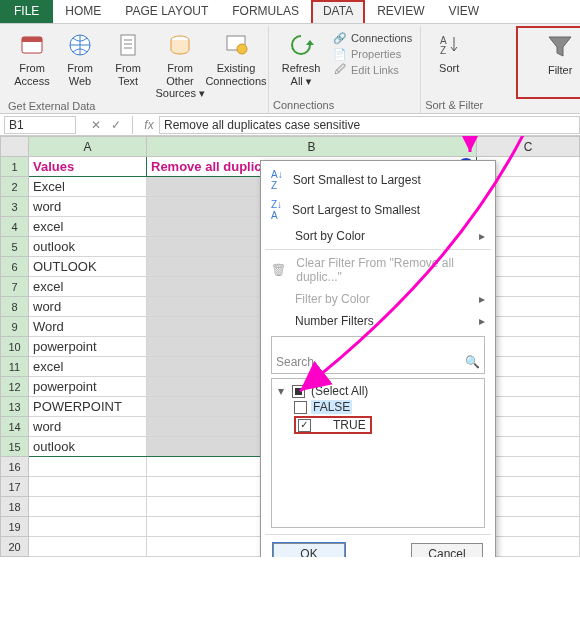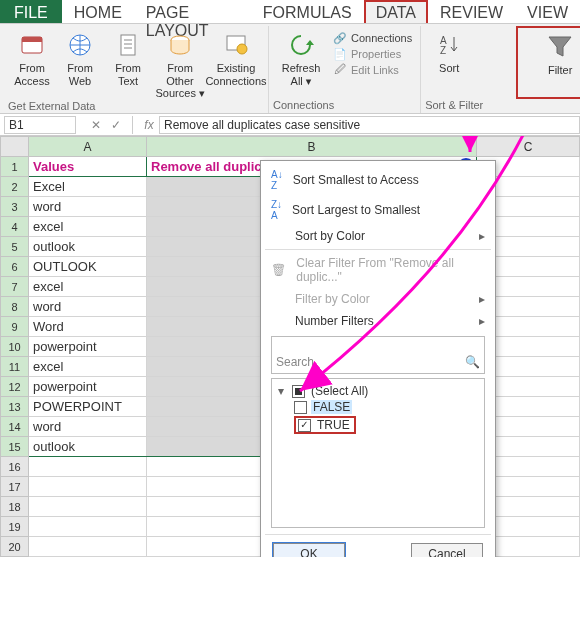--- a/index.html
+++ b/index.html
@@ -16,21 +16,21 @@
   .tabstrip {
     display: flex;
     height: 24px;
     background: #fff;
     border-bottom: 1px solid #ccc;
     align-items: stretch;
   }
   .tab {
     padding: 4px 12px 3px 12px;
     color: #444;
-    font-size: 16px;
+    font-size: 12px;
     cursor: pointer;
   }
   .tab.file {
     background: #217346;
     color: #fff;
     padding: 4px 14px;
   }
   .tab.active {
     border: 2px solid #c0302c;
     border-bottom: none;
@@ -189,21 +189,21 @@
     padding:4px;
   }
   .tree .item { display:flex; align-items:center; gap:4px; padding:1px 2px; margin-left:16px; }
   .tree .item.root { margin-left:0; }
   .cb { width:13px;height:13px;border:1px solid #666;background:#fff;display:inline-flex;align-items:center;justify-content:center;font-size:10px;color:#333; }
   .cb.ind { background:#fff; }
   .cb.ind::after{content:"";display:block;width:7px;height:7px;background:#333;}
   .cb.chk::after{content:"✓";line-height:1;}
   .item .txt { padding:0 2px; }
   .item .txt.sel { background:#cde8ff; }
-  .true-box { border:2px solid #c0302c; padding:0 2px; display:inline-flex; align-items:center; gap:4px;}
+  .true-box { border:2px solid #c0302c; padding:0 2px; display:inline-flex; align-items:center; gap:20px;}
   .btnbar { display:flex; justify-content:space-between; gap:12px; padding:8px 8px 6px 8px; border-top:1px solid #ddd; margin-top:6px;}
   .btn {
     min-width:72px; height:22px; border:1px solid #8a8a8a; background:#f3f3f3;
     display:flex;align-items:center;justify-content:center;font-size:12px;
   }
   .btn.primary { outline:1px solid #3b7dd8; background:#eaf2fc;}
   
   svg.anno { position:absolute; left:0; top:0; pointer-events:none; z-index:20; }
   .corner { width:28px; background:#e6e6e6; border:1px solid #c4c4c4;}
 </style>
@@ -486,21 +486,21 @@
           <td></td>
           <td></td>
           <td></td>
         </tr>
 </tbody>
     </table>
 
 <div class="popup">
   <div class="row">
     <span style="font-size:10px;color:#3b7dd8;">A↓<br>Z</span>
-    <span>Sort Smallest to Access</span>
+    <span>Sort Smallest to Largest</span>
   </div>
   <div class="row">
     <span style="font-size:10px;color:#3b7dd8;">Z↓<br>A</span>
     <span>Sort Largest to Smallest</span>
   </div>
   <div class="row">
     <span style="width:14px"></span>
     <span>Sort by Color</span>
     <span class="chev">▸</span>
   </div>

